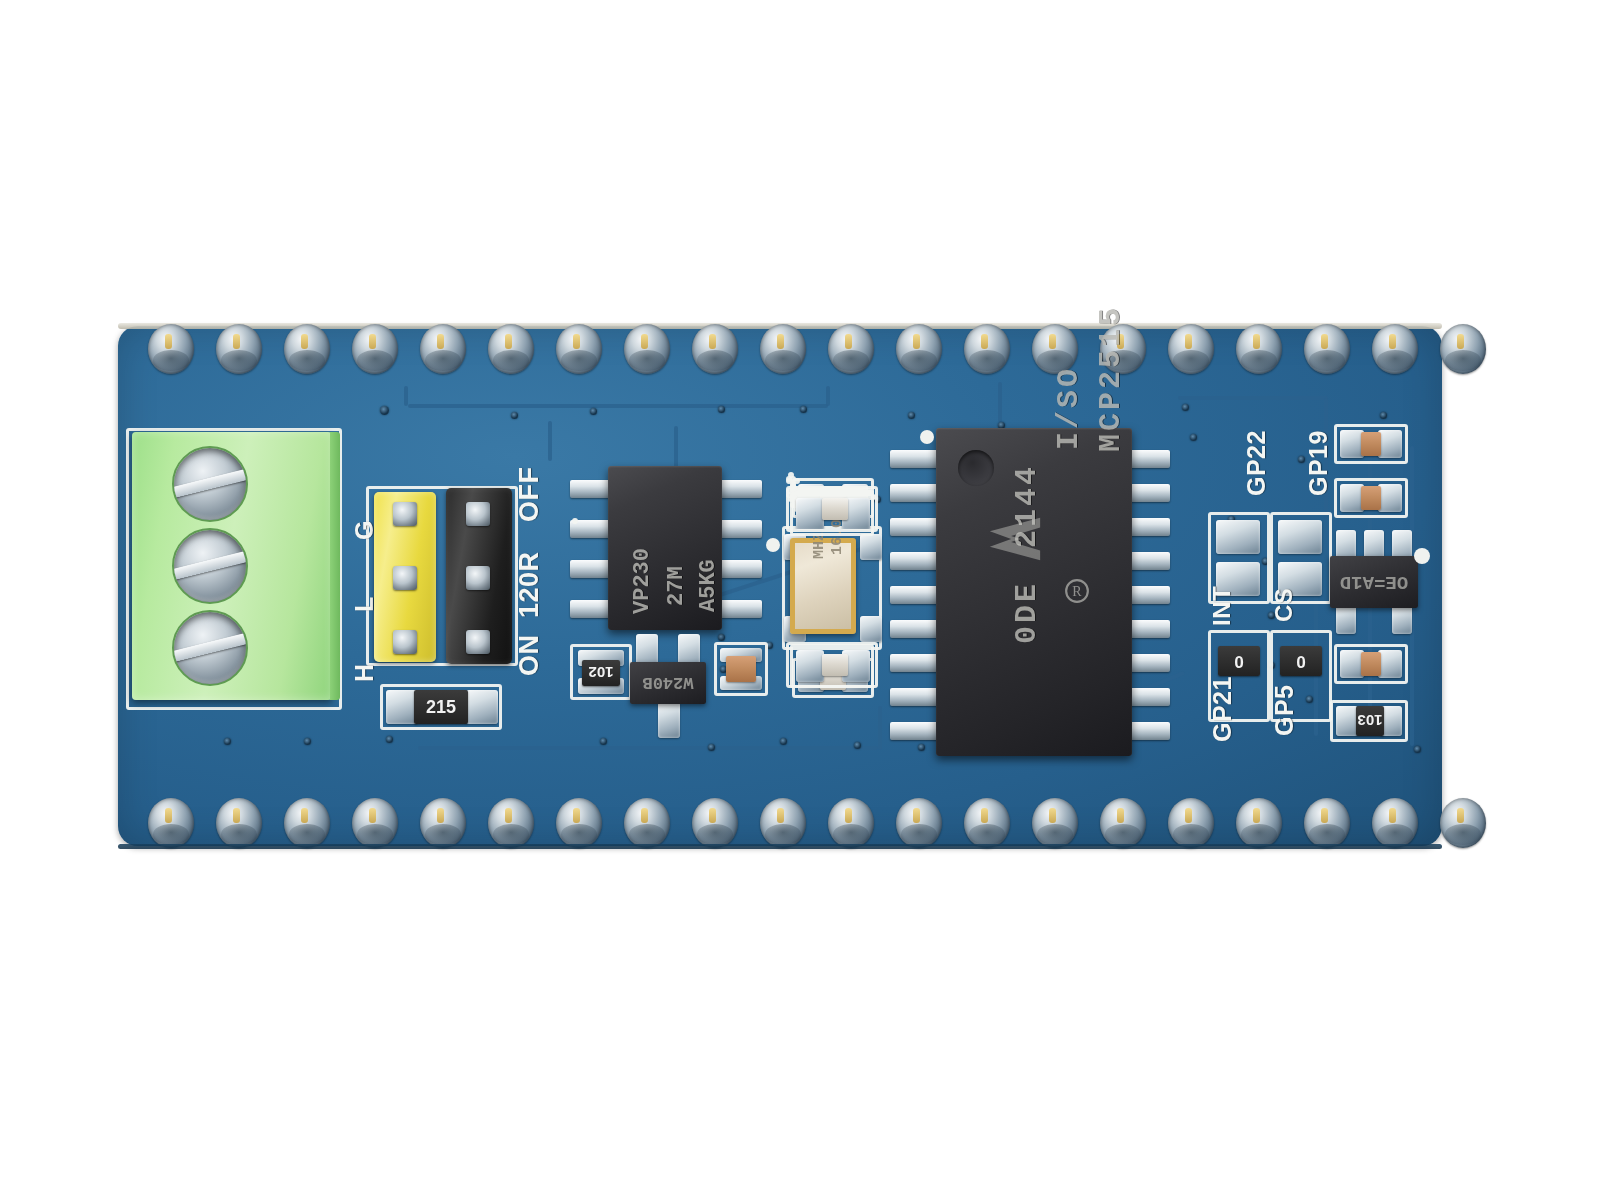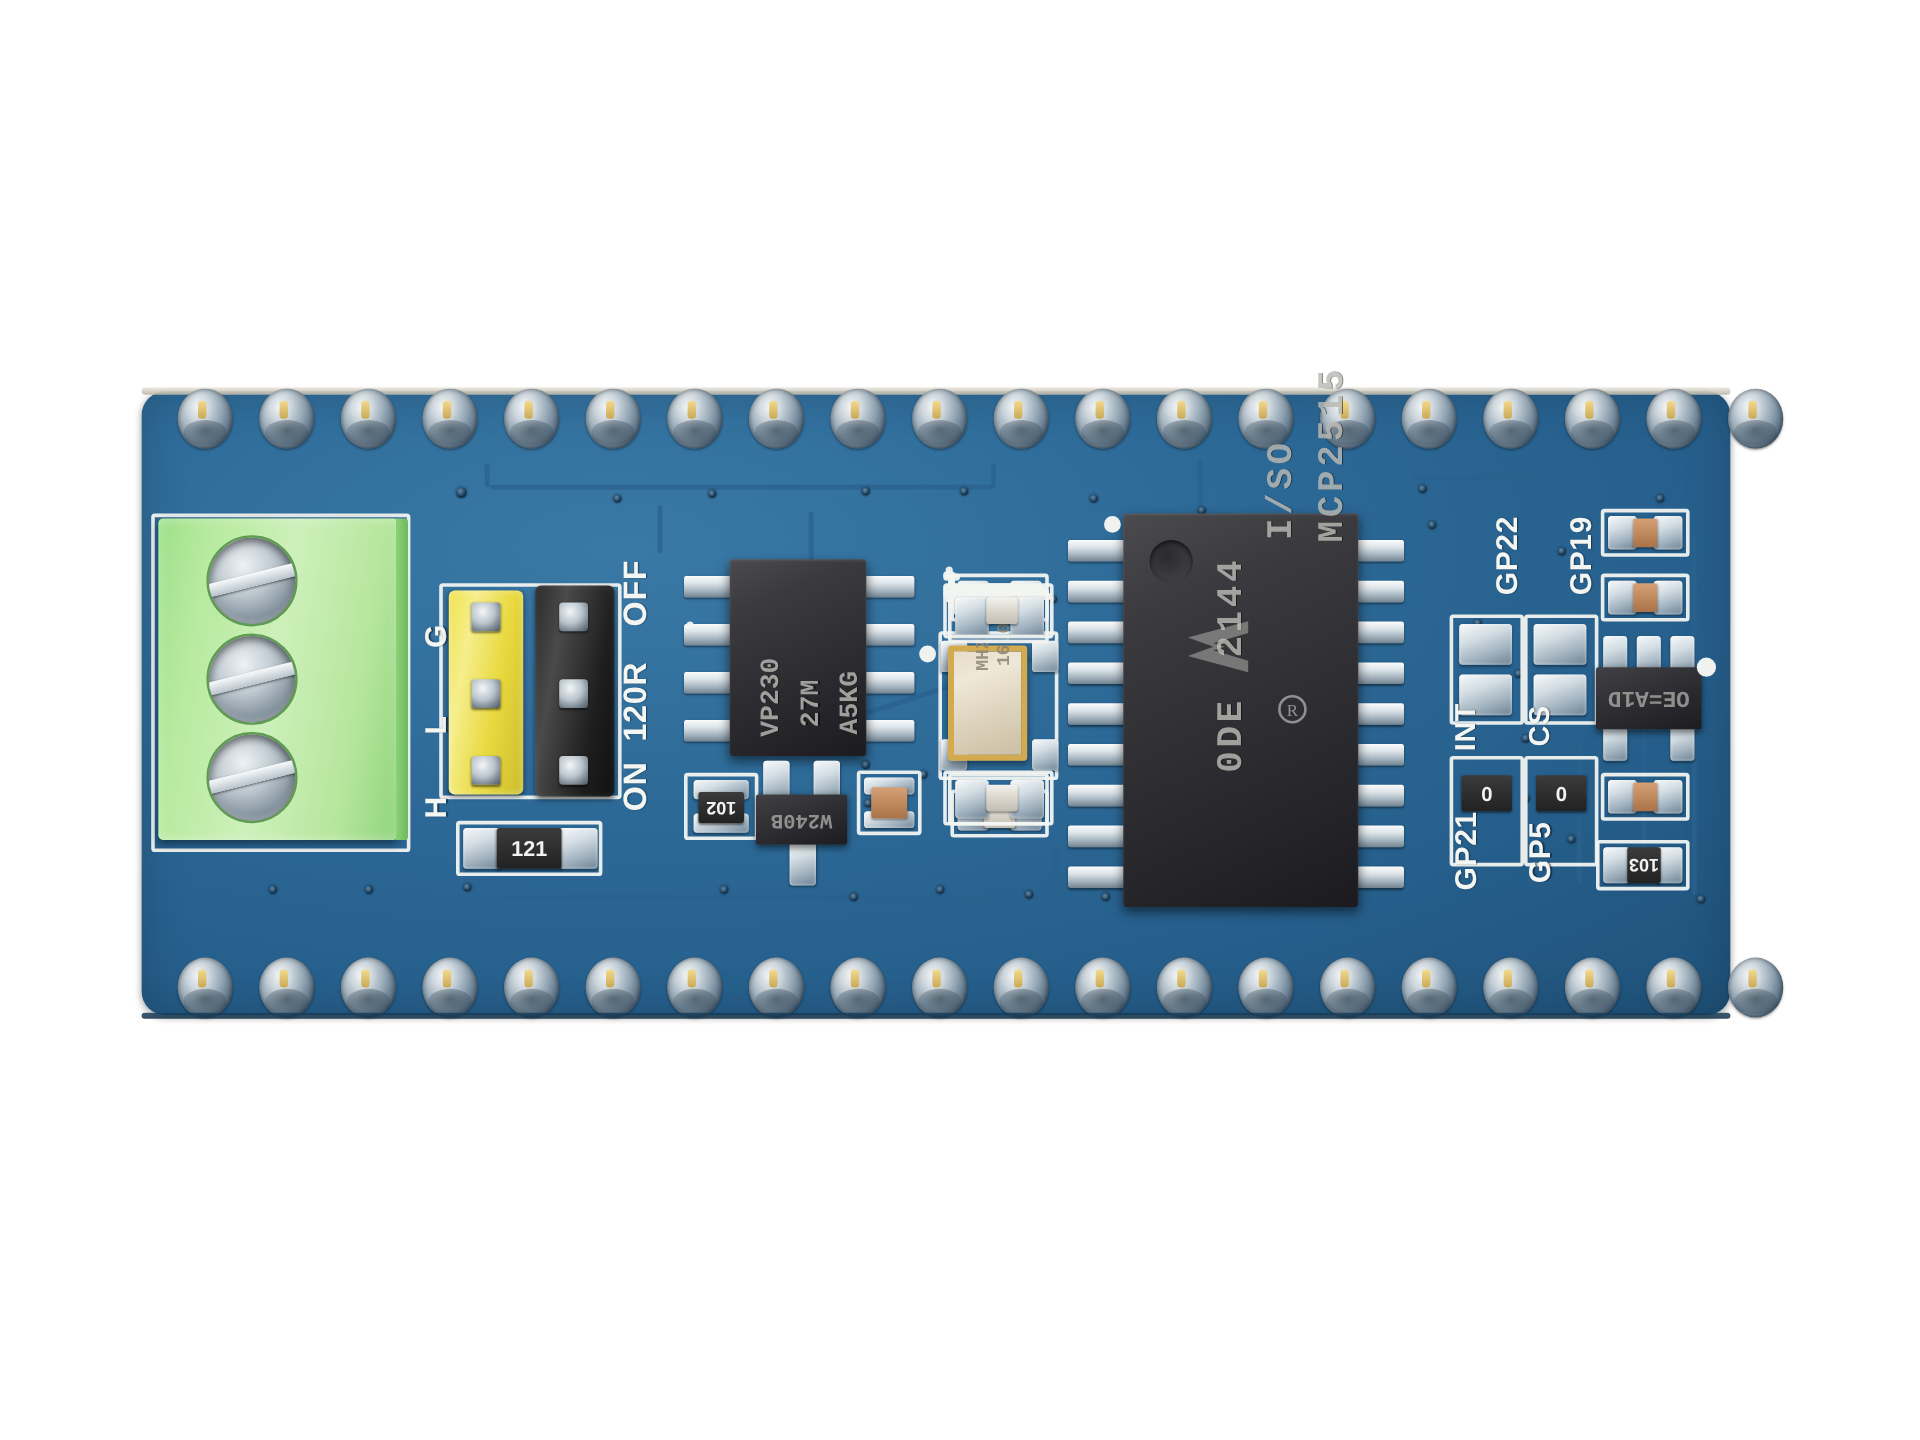--- a/index.html
+++ b/index.html
@@ -269,21 +269,21 @@
 
     <div class="jumper black" style="left:328px;top:162px;width:66px;height:176px;"></div>
     <div class="hpin" style="left:348px;top:176px;"></div>
     <div class="hpin" style="left:348px;top:240px;"></div>
     <div class="hpin" style="left:348px;top:304px;"></div>
 
     <div class="silk" style="left:262px;top:358px;width:122px;height:46px;"></div>
     <div class="spad" style="left:268px;top:364px;width:32px;height:34px;"></div>
     <div class="spad" style="left:348px;top:364px;width:32px;height:34px;"></div>
     <div class="res" style="left:296px;top:364px;width:54px;height:34px;">
-      <div class="rv" style="font-size:18px;">121</div>
+      <div class="rv" style="font-size:18px;">215</div>
     </div>
 
     <div class="gullpin" style="left:452px;top:154px;width:42px;height:18px;"></div>
     <div class="gullpin" style="left:452px;top:194px;width:42px;height:18px;"></div>
     <div class="gullpin" style="left:452px;top:234px;width:42px;height:18px;"></div>
     <div class="gullpin" style="left:452px;top:274px;width:42px;height:18px;"></div>
     <div class="gullpin" style="left:602px;top:154px;width:42px;height:18px;"></div>
     <div class="gullpin" style="left:602px;top:194px;width:42px;height:18px;"></div>
     <div class="gullpin" style="left:602px;top:234px;width:42px;height:18px;"></div>
     <div class="gullpin" style="left:602px;top:274px;width:42px;height:18px;"></div>

